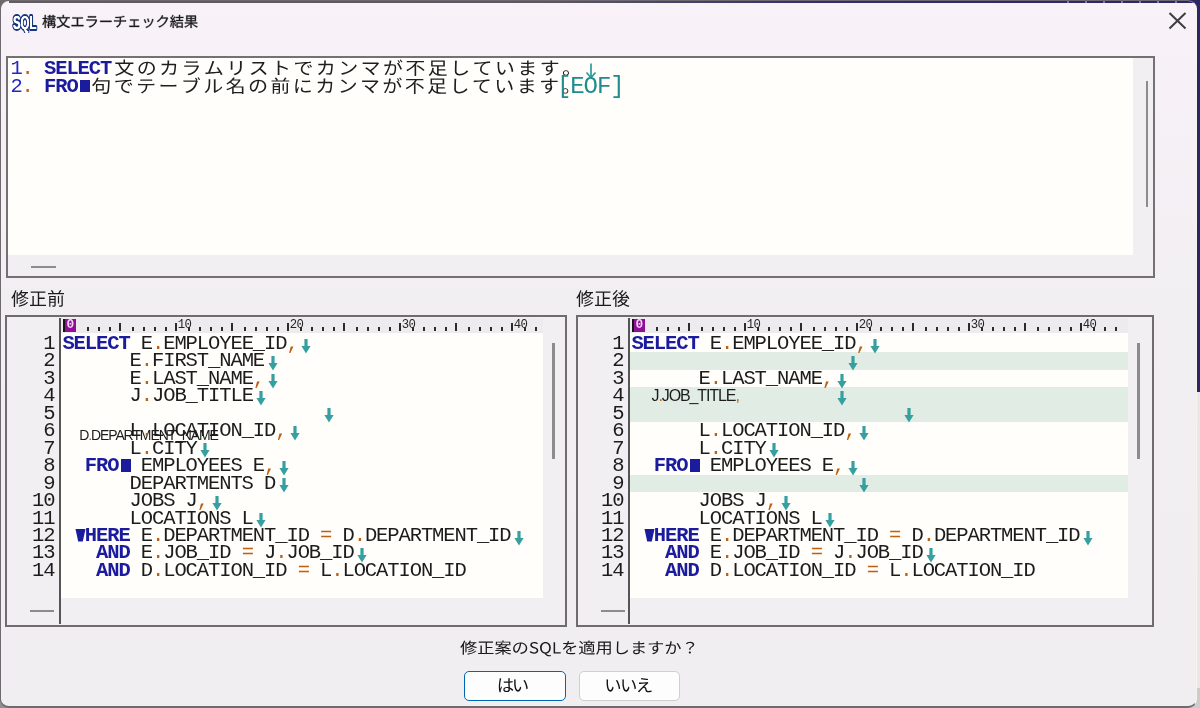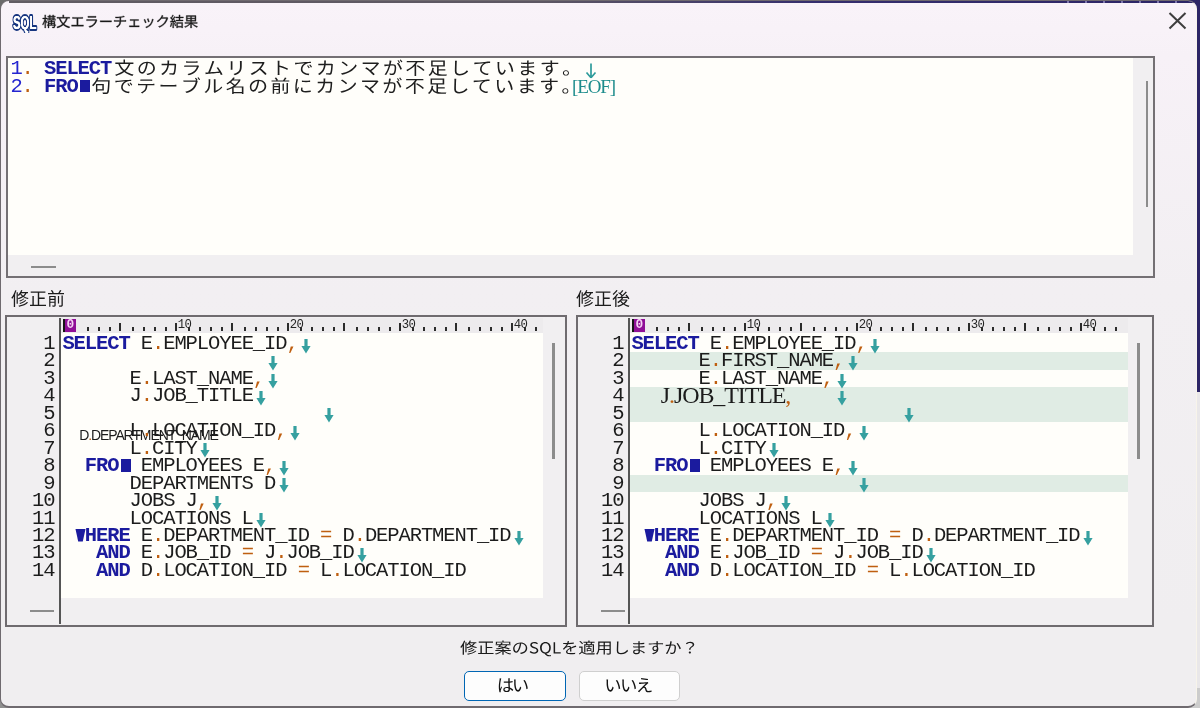--- a/index.html
+++ b/index.html
@@ -29,21 +29,21 @@
       <path d="M10.4 -14.9V-11.9H2.2V-10.6H5.2C6.3 -7.7 7.9 -5.3 10.0 -3.4C7.8 -1.8 5.2 -0.7 2.0 0.2C2.3 0.5 2.8 1.1 2.9 1.4C6.2 0.5 8.9 -0.7 11.1 -2.4C13.3 -0.6 16.1 0.7 19.4 1.4C19.7 1.0 20.1 0.4 20.5 0.1C17.2 -0.5 14.5 -1.8 12.3 -3.4C14.4 -5.3 16.0 -7.6 17.2 -10.6H20.3V-11.9H11.9V-14.9ZM11.2 -4.4C9.3 -6.1 7.8 -8.2 6.8 -10.6H15.5C14.4 -8.1 13.0 -6.0 11.2 -4.4Z M33.1 -11.4C32.9 -9.7 32.5 -8.1 32.0 -6.6C31.0 -3.6 29.9 -2.4 29.0 -2.4C28.1 -2.4 26.9 -3.4 26.9 -5.6C26.9 -8.0 29.3 -10.9 33.1 -11.4ZM34.8 -11.4C38.2 -11.1 40.1 -8.9 40.1 -6.3C40.1 -3.2 37.6 -1.5 35.0 -1.0C34.6 -0.9 34.0 -0.8 33.3 -0.8L34.3 0.5C39.0 0.0 41.8 -2.5 41.8 -6.2C41.8 -9.8 38.8 -12.7 34.1 -12.7C29.2 -12.7 25.4 -9.4 25.4 -5.5C25.4 -2.6 27.1 -0.8 28.9 -0.8C30.8 -0.8 32.4 -2.6 33.6 -6.3C34.1 -7.9 34.5 -9.7 34.8 -11.4Z M63.1 -10.3 62.0 -10.8C61.6 -10.7 61.2 -10.7 60.7 -10.7H55.9C56.0 -11.2 56.0 -11.9 56.0 -12.5C56.1 -12.9 56.1 -13.5 56.2 -13.9H54.3C54.4 -13.5 54.4 -12.9 54.4 -12.5C54.4 -11.8 54.4 -11.2 54.3 -10.7H50.8C50.1 -10.7 49.2 -10.7 48.5 -10.8V-9.3C49.2 -9.3 50.1 -9.3 50.8 -9.3H54.2C53.7 -5.7 52.2 -3.5 50.2 -1.9C49.6 -1.4 48.8 -0.9 48.2 -0.6L49.6 0.5C53.0 -1.6 55.1 -4.3 55.8 -9.3H61.4C61.4 -7.4 61.1 -3.1 60.4 -1.7C60.1 -1.3 59.8 -1.2 59.2 -1.2C58.4 -1.2 57.3 -1.2 56.2 -1.3L56.4 0.1C57.5 0.2 58.6 0.2 59.6 0.2C60.7 0.2 61.4 -0.1 61.8 -0.8C62.7 -2.5 62.9 -7.7 63.0 -9.4C63.0 -9.6 63.0 -10.0 63.1 -10.3Z M73.0 -13.2V-11.7C73.6 -11.8 74.2 -11.8 74.8 -11.8C75.9 -11.8 81.5 -11.8 82.7 -11.8C83.3 -11.8 84.0 -11.8 84.5 -11.7V-13.2C84.0 -13.1 83.3 -13.1 82.7 -13.1C81.5 -13.1 75.9 -13.1 74.8 -13.1C74.2 -13.1 73.5 -13.1 73.0 -13.2ZM86.0 -8.5 84.8 -9.2C84.6 -9.1 84.2 -9.0 83.7 -9.0C82.7 -9.0 74.2 -9.0 73.2 -9.0C72.6 -9.0 72.0 -9.1 71.2 -9.1V-7.6C71.9 -7.7 72.7 -7.7 73.2 -7.7C74.4 -7.7 82.8 -7.7 83.8 -7.7C83.4 -6.4 82.6 -4.9 81.4 -3.8C79.7 -2.2 77.2 -1.0 74.4 -0.5L75.6 0.7C78.2 0.1 80.7 -0.9 82.8 -3.0C84.3 -4.4 85.2 -6.3 85.7 -8.0C85.7 -8.1 85.9 -8.4 86.0 -8.5Z M94.1 -2.0C93.6 -1.9 92.9 -1.9 92.3 -1.9L92.6 -0.3C93.2 -0.4 93.7 -0.5 94.2 -0.5C96.9 -0.7 103.6 -1.4 106.7 -1.7C107.2 -0.9 107.5 -0.0 107.8 0.6L109.5 -0.1C108.6 -1.9 106.5 -5.5 105.0 -7.3L103.5 -6.7C104.3 -5.8 105.2 -4.4 106.0 -3.0C103.8 -2.8 99.9 -2.4 97.0 -2.2C98.0 -4.5 100.0 -9.9 100.6 -11.6C100.8 -12.3 101.0 -12.8 101.2 -13.2L99.2 -13.6C99.2 -13.1 99.1 -12.7 98.9 -11.9C98.3 -10.1 96.3 -4.5 95.1 -2.0Z M128.7 -13.4H126.8C126.9 -13.0 126.9 -12.5 126.9 -11.9C126.9 -11.3 126.9 -9.8 126.9 -9.1C126.9 -5.8 126.7 -4.3 125.3 -2.9C124.0 -1.6 122.3 -0.9 120.5 -0.5L121.8 0.7C123.3 0.3 125.3 -0.5 126.6 -1.9C128.0 -3.4 128.7 -4.8 128.7 -9.0C128.7 -9.7 128.7 -11.2 128.7 -11.9C128.7 -12.5 128.7 -13.0 128.7 -13.4ZM119.4 -13.3H117.6C117.7 -13.0 117.7 -12.3 117.7 -12.0C117.7 -11.5 117.7 -6.9 117.7 -6.1C117.7 -5.6 117.6 -5.0 117.6 -4.8H119.4C119.4 -5.1 119.4 -5.7 119.4 -6.1C119.4 -6.9 119.4 -11.5 119.4 -12.0C119.4 -12.5 119.4 -13.0 119.4 -13.3Z M151.6 -11.9 150.6 -12.5C150.3 -12.5 149.7 -12.4 149.1 -12.4C148.3 -12.4 142.2 -12.4 141.4 -12.4C140.8 -12.4 139.6 -12.5 139.3 -12.5V-10.9C139.6 -10.9 140.7 -11.0 141.4 -11.0C142.1 -11.0 148.4 -11.0 149.2 -11.0C148.7 -9.5 147.2 -7.4 145.8 -6.1C143.8 -4.0 140.8 -1.9 137.6 -0.8L138.9 0.4C141.8 -0.8 144.5 -2.7 146.7 -4.8C148.7 -3.2 150.8 -1.1 152.2 0.5L153.6 -0.6C152.3 -2.0 149.8 -4.3 147.7 -5.9C149.2 -7.5 150.4 -9.5 151.1 -11.1C151.2 -11.3 151.5 -11.7 151.6 -11.9Z M164.7 -1.6C164.7 -0.9 164.7 -0.0 164.6 0.5H166.5C166.5 -0.1 166.4 -1.0 166.4 -1.6L166.4 -7.4C168.6 -6.8 172.1 -5.6 174.3 -4.6L174.9 -6.1C172.8 -7.0 169.0 -8.3 166.4 -9.0V-11.9C166.4 -12.4 166.5 -13.2 166.5 -13.7H164.6C164.7 -13.2 164.7 -12.4 164.7 -11.9C164.7 -10.4 164.7 -2.6 164.7 -1.6Z M182.0 -11.7 182.2 -10.1C184.3 -10.5 189.4 -10.9 191.6 -11.2C189.7 -10.2 187.8 -7.9 187.8 -5.2C187.8 -1.2 192.0 0.5 195.7 0.7L196.3 -0.8C193.1 -0.9 189.4 -2.0 189.4 -5.5C189.4 -7.6 191.2 -10.3 194.0 -11.1C195.0 -11.4 196.8 -11.4 197.9 -11.4V-12.8C196.6 -12.7 194.7 -12.6 192.5 -12.5C188.8 -12.2 185.1 -11.9 183.8 -11.7C183.4 -11.7 182.7 -11.7 182.0 -11.7ZM195.0 -9.2 194.0 -8.8C194.6 -8.1 195.2 -7.2 195.7 -6.3L196.7 -6.7C196.3 -7.5 195.5 -8.6 195.0 -9.2ZM197.2 -9.9 196.2 -9.5C196.9 -8.8 197.4 -7.9 197.9 -7.1L199.0 -7.5C198.5 -8.3 197.7 -9.4 197.2 -9.9Z M219.9 -10.3 218.8 -10.8C218.4 -10.7 218.0 -10.7 217.5 -10.7H212.7C212.8 -11.2 212.8 -11.9 212.8 -12.5C212.9 -12.9 212.9 -13.5 213.0 -13.9H211.1C211.2 -13.5 211.2 -12.9 211.2 -12.5C211.2 -11.8 211.2 -11.2 211.1 -10.7H207.6C206.9 -10.7 206.0 -10.7 205.3 -10.8V-9.3C206.0 -9.3 206.9 -9.3 207.6 -9.3H211.0C210.5 -5.7 209.0 -3.5 207.0 -1.9C206.4 -1.4 205.6 -0.9 205.0 -0.6L206.4 0.5C209.8 -1.6 211.9 -4.3 212.6 -9.3H218.2C218.2 -7.4 217.9 -3.1 217.2 -1.7C216.9 -1.3 216.6 -1.2 216.0 -1.2C215.2 -1.2 214.1 -1.2 213.0 -1.3L213.2 0.1C214.3 0.2 215.4 0.2 216.4 0.2C217.5 0.2 218.2 -0.1 218.6 -0.8C219.5 -2.5 219.7 -7.7 219.8 -9.4C219.8 -9.6 219.8 -10.0 219.9 -10.3Z M229.7 -13.0 228.6 -11.9C230.1 -11.0 232.6 -9.1 233.6 -8.2L234.8 -9.3C233.7 -10.3 231.2 -12.2 229.7 -13.0ZM228.0 -1.1 229.1 0.3C232.4 -0.2 234.9 -1.3 236.9 -2.4C240.0 -4.1 242.3 -6.5 243.7 -8.7L242.7 -10.2C241.5 -8.0 239.1 -5.4 236.0 -3.7C234.1 -2.7 231.5 -1.6 228.0 -1.1Z M256.8 -2.8C258.0 -1.7 259.6 -0.1 260.4 0.8L261.8 -0.2C261.0 -1.1 259.6 -2.4 258.4 -3.5C261.7 -5.7 264.2 -8.6 265.7 -10.7C265.8 -10.8 266.0 -11.0 266.2 -11.2L264.9 -12.1C264.6 -12.0 264.2 -12.0 263.6 -12.0C261.6 -12.0 252.7 -12.0 251.7 -12.0C251.0 -12.0 250.2 -12.1 249.7 -12.1V-10.5C250.1 -10.6 250.9 -10.6 251.7 -10.6C252.9 -10.6 261.7 -10.6 263.5 -10.6C262.5 -9.1 260.2 -6.4 257.2 -4.5C255.9 -5.6 254.2 -6.7 253.5 -7.2L252.2 -6.3C253.2 -5.7 255.6 -3.9 256.8 -2.8Z M285.4 -11.7 283.9 -11.1C285.3 -9.7 286.9 -6.6 287.5 -4.8L289.0 -5.4C288.4 -7.1 286.6 -10.3 285.4 -11.7ZM285.6 -14.3 284.5 -13.9C285.1 -13.2 285.7 -12.1 286.1 -11.4L287.2 -11.9C286.8 -12.6 286.1 -13.7 285.6 -14.3ZM287.8 -15.0 286.7 -14.6C287.3 -13.9 288.0 -12.9 288.4 -12.2L289.5 -12.6C289.1 -13.2 288.3 -14.3 287.8 -15.0ZM271.3 -9.9 271.5 -8.3C272.0 -8.4 272.8 -8.5 273.3 -8.6L275.8 -8.8C275.1 -6.4 273.6 -2.4 271.6 0.0L273.2 0.6C275.3 -2.4 276.7 -6.4 277.4 -8.9C278.3 -9.0 279.1 -9.1 279.6 -9.1C280.8 -9.1 281.7 -8.8 281.7 -7.1C281.7 -5.2 281.4 -2.9 280.7 -1.7C280.3 -0.9 279.7 -0.8 279.0 -0.8C278.4 -0.8 277.4 -0.9 276.5 -1.2L276.8 0.3C277.4 0.4 278.4 0.6 279.2 0.6C280.4 0.6 281.4 0.3 282.1 -0.9C282.9 -2.4 283.2 -5.2 283.2 -7.3C283.2 -9.7 281.8 -10.3 280.0 -10.3C279.5 -10.3 278.7 -10.3 277.7 -10.2L278.3 -12.7C278.3 -13.1 278.4 -13.4 278.5 -13.8L276.6 -13.9C276.6 -12.7 276.4 -11.3 276.1 -10.1C274.9 -10.0 273.7 -9.9 273.1 -9.9C272.4 -9.9 271.9 -9.9 271.3 -9.9Z M303.6 -8.5C306.0 -7.1 309.0 -5.0 310.4 -3.6L311.6 -4.6C310.1 -6.0 307.1 -8.0 304.7 -9.3ZM293.8 -13.6V-12.3H302.7C300.7 -9.2 297.3 -6.3 293.3 -4.5C293.6 -4.2 294.1 -3.7 294.3 -3.3C297.1 -4.6 299.6 -6.5 301.6 -8.5V1.4H303.2V-10.3C303.7 -11.0 304.2 -11.6 304.6 -12.3H311.0V-13.6Z M319.7 -12.7H330.3V-9.2H319.7ZM319.3 -6.7C319.0 -4.1 318.1 -1.1 315.7 0.5C316.0 0.7 316.5 1.2 316.7 1.4C318.2 0.4 319.2 -1.0 319.8 -2.6C321.7 0.5 324.8 1.2 329.1 1.2H333.5C333.6 0.8 333.8 0.2 334.1 -0.1C333.2 -0.1 329.8 -0.1 329.2 -0.1C327.9 -0.1 326.7 -0.2 325.7 -0.4V-4.0H332.4V-5.2H325.7V-8.0H331.9V-14.0H318.2V-8.0H324.1V-0.8C322.5 -1.3 321.2 -2.4 320.4 -4.3C320.6 -5.0 320.8 -5.8 320.9 -6.5Z M344.0 -13.8 342.0 -13.8C342.1 -13.3 342.1 -12.7 342.1 -12.0C342.1 -10.2 341.9 -5.7 341.9 -3.0C341.9 -0.2 343.9 0.9 346.8 0.9C351.2 0.9 353.8 -1.3 355.2 -3.0L354.0 -4.2C352.6 -2.4 350.5 -0.5 346.9 -0.5C345.0 -0.5 343.6 -1.2 343.6 -3.2C343.6 -5.8 343.7 -10.0 343.8 -12.0C343.8 -12.6 343.9 -13.2 344.0 -13.8Z M361.3 -11.8 361.5 -10.2C363.6 -10.6 368.7 -11.1 370.9 -11.3C369.0 -10.3 367.1 -8.0 367.1 -5.3C367.1 -1.3 371.4 0.4 375.1 0.5L375.6 -0.9C372.4 -1.0 368.7 -2.1 368.7 -5.6C368.7 -7.7 370.5 -10.4 373.3 -11.2C374.3 -11.5 376.1 -11.5 377.2 -11.5V-12.9C375.9 -12.8 374.0 -12.8 371.8 -12.6C368.2 -12.3 364.4 -12.0 363.1 -11.9C362.7 -11.8 362.1 -11.8 361.3 -11.8Z M386.5 -12.4 384.5 -12.4C384.6 -12.0 384.7 -11.2 384.7 -10.8C384.7 -9.8 384.7 -7.6 384.9 -6.1C385.4 -1.5 387.2 0.2 389.1 0.2C390.5 0.2 391.7 -0.9 392.9 -3.9L391.6 -5.1C391.1 -3.4 390.2 -1.5 389.2 -1.5C387.7 -1.5 386.8 -3.5 386.4 -6.4C386.3 -7.9 386.3 -9.5 386.3 -10.6C386.3 -11.1 386.4 -11.9 386.5 -12.4ZM396.9 -11.9 395.3 -11.4C397.2 -9.3 398.4 -5.7 398.8 -2.5L400.4 -3.1C400.1 -6.1 398.7 -9.8 396.9 -11.9Z M414.4 -3.2 414.4 -2.0C414.4 -0.7 413.4 -0.4 412.3 -0.4C410.3 -0.4 409.5 -1.0 409.5 -1.9C409.5 -2.7 410.6 -3.3 412.5 -3.3C413.1 -3.3 413.8 -3.3 414.4 -3.2ZM408.1 -8.4 408.1 -7.1C409.6 -6.9 411.8 -6.8 413.1 -6.8H414.3L414.3 -4.4C413.8 -4.5 413.2 -4.5 412.7 -4.5C409.8 -4.5 408.0 -3.4 408.0 -1.8C408.0 -0.1 409.6 0.8 412.5 0.8C415.1 0.8 416.0 -0.4 416.0 -1.7L416.0 -2.8C418.0 -2.1 419.6 -1.0 420.8 -0.1L421.7 -1.3C420.6 -2.2 418.5 -3.5 415.9 -4.1L415.7 -6.8C417.6 -6.9 419.4 -7.0 421.3 -7.2L421.3 -8.6C419.5 -8.3 417.7 -8.2 415.7 -8.1V-8.3V-10.6C417.6 -10.7 419.5 -10.8 421.1 -11.0L421.1 -12.3C419.3 -12.0 417.5 -11.9 415.7 -11.8L415.7 -12.9C415.8 -13.4 415.8 -13.7 415.9 -14.1H414.2C414.2 -13.8 414.2 -13.3 414.2 -13.0V-11.7H413.3C412.0 -11.7 409.5 -11.9 408.2 -12.1L408.2 -10.8C409.5 -10.7 411.9 -10.5 413.3 -10.5H414.2V-8.3V-8.0H413.1C411.8 -8.0 409.5 -8.2 408.1 -8.4Z M438.2 -6.6C438.3 -4.9 437.6 -4.1 436.4 -4.1C435.3 -4.1 434.4 -4.7 434.4 -5.8C434.4 -7.0 435.3 -7.7 436.4 -7.7C437.2 -7.7 437.8 -7.4 438.2 -6.6ZM428.7 -11.6 428.8 -10.2C431.3 -10.4 434.7 -10.5 437.7 -10.5L437.7 -8.7C437.3 -8.8 436.9 -8.9 436.4 -8.9C434.5 -8.9 432.9 -7.6 432.9 -5.8C432.9 -3.9 434.5 -2.9 436.1 -2.9C436.8 -2.9 437.4 -3.0 437.9 -3.3C437.1 -1.7 435.2 -0.7 432.6 -0.2L433.9 1.0C438.6 -0.3 439.9 -2.9 439.9 -5.3C439.9 -6.2 439.7 -7.0 439.3 -7.6L439.2 -10.5H439.5C442.4 -10.5 444.2 -10.5 445.4 -10.4L445.4 -11.7C444.4 -11.7 442.0 -11.8 439.5 -11.8H439.2L439.2 -12.9C439.3 -13.1 439.3 -13.8 439.3 -14.0H437.5C437.5 -13.9 437.6 -13.4 437.6 -12.9L437.7 -11.7C434.7 -11.7 430.9 -11.6 428.7 -11.6Z M453.1 -4.3C451.4 -4.3 450.0 -3.1 450.0 -1.6C450.0 -0.1 451.4 1.1 453.1 1.1C454.8 1.1 456.1 -0.1 456.1 -1.6C456.1 -3.1 454.8 -4.3 453.1 -4.3ZM453.1 0.2C452.0 0.2 451.1 -0.6 451.1 -1.6C451.1 -2.6 452.0 -3.4 453.1 -3.4C454.2 -3.4 455.1 -2.6 455.1 -1.6C455.1 -0.6 454.2 0.2 453.1 0.2Z" fill="#1f1f1f"></path>
     </svg>
 <svg width="12" height="16" viewBox="0 0 12 16" style="position:absolute;left:584px;top:61.5px">
       <path d="M6 0.5 V14.5 M1.5 9.5 L6 14.8 M10.5 9.5 L6 14.8" stroke="#2e9b9b" stroke-width="1.7" fill="none"></path>
     </svg>
 <div style="position:absolute;left:9.4px;top:76.55px;height:17.45px;line-height:17.45px;font-family:'Liberation Mono',monospace;font-size:20.5px;letter-spacing:-1.1px;white-space:pre;color:#1f1f1f"><span style="color:#2525d0">2</span><span style="color:#bf5f10">.</span> <span style="color:#1b1b9e;font-weight:bold">FRO</span></div>
 <div style="position:absolute;left:79.39999999999999px;top:78.55px;width:9.9px;height:12.9px;background:#1b1b9e;"></div>
 <svg width="492.8" height="22.7" viewBox="0 -18.5 492.8 22.7" style="position:absolute;left:89.4px;top:72.8px">
       <path d="M5.8 -8.5V-0.8H7.2V-2.0H13.7V-8.5ZM7.2 -7.3H12.2V-3.3H7.2ZM7.0 -14.9C5.9 -11.9 4.1 -9.0 1.9 -7.3C2.3 -7.1 3.0 -6.6 3.2 -6.3C4.6 -7.6 5.8 -9.2 6.8 -11.0H18.0C17.7 -3.6 17.4 -0.8 16.6 -0.1C16.4 0.1 16.1 0.1 15.7 0.1C15.2 0.1 13.8 0.1 12.3 0.0C12.6 0.4 12.8 1.0 12.8 1.4C14.1 1.5 15.5 1.5 16.3 1.4C17.1 1.4 17.6 1.2 18.0 0.7C18.9 -0.2 19.2 -3.2 19.5 -11.6C19.5 -11.8 19.6 -12.3 19.6 -12.3H7.5C7.9 -13.0 8.2 -13.8 8.5 -14.5Z M25.2 -11.7 25.4 -10.1C27.5 -10.5 32.6 -10.9 34.8 -11.2C32.9 -10.2 31.0 -7.9 31.0 -5.2C31.0 -1.2 35.2 0.5 38.9 0.7L39.5 -0.8C36.3 -0.9 32.6 -2.0 32.6 -5.5C32.6 -7.6 34.4 -10.3 37.2 -11.1C38.2 -11.4 40.0 -11.4 41.1 -11.4V-12.8C39.8 -12.7 37.9 -12.6 35.7 -12.5C32.0 -12.2 28.3 -11.9 27.0 -11.7C26.6 -11.7 25.9 -11.7 25.2 -11.7ZM38.2 -9.2 37.2 -8.8C37.8 -8.1 38.4 -7.2 38.9 -6.3L39.9 -6.7C39.5 -7.5 38.7 -8.6 38.2 -9.2ZM40.4 -9.9 39.4 -9.5C40.1 -8.8 40.6 -7.9 41.1 -7.1L42.2 -7.5C41.7 -8.3 40.9 -9.4 40.4 -9.9Z M50.3 -13.1V-11.6C50.8 -11.7 51.5 -11.7 52.1 -11.7C53.3 -11.7 59.1 -11.7 60.2 -11.7C60.8 -11.7 61.5 -11.7 62.1 -11.6V-13.1C61.5 -13.0 60.8 -13.0 60.2 -13.0C59.1 -13.0 53.3 -13.0 52.1 -13.0C51.5 -13.0 50.9 -13.1 50.3 -13.1ZM47.9 -8.7V-7.2C48.5 -7.2 49.0 -7.2 49.6 -7.2H55.6C55.6 -5.6 55.4 -4.1 54.5 -2.8C53.7 -1.7 52.3 -0.7 50.7 -0.1L52.2 0.9C53.9 0.1 55.4 -1.2 56.1 -2.4C56.9 -3.7 57.2 -5.3 57.3 -7.2H62.7C63.2 -7.2 63.9 -7.2 64.3 -7.2V-8.7C63.8 -8.6 63.2 -8.6 62.7 -8.6C61.7 -8.6 50.8 -8.6 49.6 -8.6C49.0 -8.6 48.5 -8.6 47.9 -8.7Z M70.4 -7.7V-5.9C71.1 -6.0 72.1 -6.0 73.2 -6.0C74.7 -6.0 82.7 -6.0 84.2 -6.0C85.1 -6.0 85.9 -6.0 86.3 -5.9V-7.7C85.9 -7.6 85.2 -7.6 84.2 -7.6C82.7 -7.6 74.7 -7.6 73.2 -7.6C72.1 -7.6 71.0 -7.6 70.4 -7.7Z M108.5 -15.2 107.4 -14.8C107.9 -14.2 108.6 -13.1 109.0 -12.4L110.1 -12.8C109.7 -13.5 109.0 -14.6 108.5 -15.2ZM107.7 -11.5 106.7 -12.1 107.5 -12.4C107.1 -13.1 106.4 -14.1 105.9 -14.7L104.8 -14.3C105.3 -13.7 105.9 -12.9 106.3 -12.2C106.0 -12.1 105.7 -12.1 105.4 -12.1C104.5 -12.1 96.5 -12.1 95.4 -12.1C94.7 -12.1 93.9 -12.2 93.4 -12.3V-10.7C93.9 -10.7 94.6 -10.7 95.4 -10.7C96.5 -10.7 104.5 -10.7 105.6 -10.7C105.3 -9.0 104.4 -6.6 103.0 -5.0C101.3 -3.1 99.1 -1.6 95.2 -0.7L96.6 0.6C100.2 -0.4 102.6 -2.0 104.4 -4.1C106.0 -5.9 107.0 -8.8 107.4 -10.6C107.5 -11.0 107.6 -11.3 107.7 -11.5Z M123.7 -0.4 124.7 0.4C124.9 0.3 125.1 0.2 125.4 0.0C127.7 -1.0 130.5 -2.8 132.2 -4.9L131.3 -6.1C129.8 -4.1 127.3 -2.5 125.5 -1.8C125.5 -2.3 125.5 -10.9 125.5 -12.0C125.5 -12.6 125.5 -13.1 125.5 -13.3H123.7C123.7 -13.1 123.8 -12.6 123.8 -12.0C123.8 -10.9 123.8 -2.2 123.8 -1.4C123.8 -1.0 123.8 -0.7 123.7 -0.4ZM114.5 -0.5 116.0 0.4C117.7 -0.8 119.0 -2.5 119.6 -4.4C120.1 -6.2 120.2 -10.0 120.2 -12.0C120.2 -12.5 120.3 -13.0 120.3 -13.2H118.5C118.5 -12.9 118.6 -12.5 118.6 -11.9C118.6 -10.0 118.6 -6.4 118.0 -4.8C117.4 -3.1 116.2 -1.5 114.5 -0.5Z M143.1 -14.9C141.9 -13.0 139.6 -10.7 136.4 -9.1C136.7 -8.9 137.2 -8.4 137.4 -8.1C138.4 -8.6 139.2 -9.2 140.0 -9.7C141.4 -8.9 142.8 -7.7 143.7 -6.8C141.5 -5.2 138.8 -4.1 136.3 -3.4C136.6 -3.1 136.9 -2.6 137.1 -2.2C138.8 -2.7 140.5 -3.4 142.1 -4.2V1.4H143.6V0.7H151.8V1.5H153.4V-6.1H145.1C147.5 -7.9 149.4 -10.1 150.6 -12.7L149.6 -13.2L149.3 -13.1H143.7C144.1 -13.6 144.5 -14.1 144.8 -14.7ZM151.8 -0.5H143.6V-4.9H151.8ZM142.6 -11.9H148.6C147.7 -10.4 146.4 -9.0 144.9 -7.7C144.0 -8.6 142.5 -9.8 141.1 -10.6C141.7 -11.0 142.1 -11.5 142.6 -11.9Z M167.5 -11.4C167.3 -9.7 166.9 -8.1 166.4 -6.6C165.4 -3.6 164.3 -2.4 163.4 -2.4C162.5 -2.4 161.3 -3.4 161.3 -5.6C161.3 -8.0 163.7 -10.9 167.5 -11.4ZM169.2 -11.4C172.6 -11.1 174.5 -8.9 174.5 -6.3C174.5 -3.2 172.0 -1.5 169.4 -1.0C169.0 -0.9 168.4 -0.8 167.7 -0.8L168.7 0.5C173.4 0.0 176.2 -2.5 176.2 -6.2C176.2 -9.8 173.2 -12.7 168.5 -12.7C163.6 -12.7 159.8 -9.4 159.8 -5.5C159.8 -2.6 161.5 -0.8 163.3 -0.8C165.2 -0.8 166.8 -2.6 168.0 -6.3C168.5 -7.9 168.9 -9.7 169.2 -11.4Z M192.5 -9.1V-1.8H193.9V-9.1ZM196.5 -9.6V-0.2C196.5 0.0 196.4 0.1 196.1 0.1C195.8 0.1 194.7 0.1 193.5 0.1C193.7 0.4 193.9 1.0 194.0 1.3C195.6 1.4 196.6 1.3 197.2 1.1C197.8 0.9 198.0 0.5 198.0 -0.2V-9.6ZM194.9 -15.0C194.4 -14.1 193.7 -12.9 193.0 -12.1H187.0L188.0 -12.4C187.6 -13.1 186.7 -14.2 186.0 -14.9L184.6 -14.5C185.3 -13.7 186.0 -12.8 186.4 -12.1H181.5V-10.9H199.3V-12.1H194.7C195.3 -12.8 195.9 -13.7 196.5 -14.5ZM188.6 -5.3V-3.5H184.1V-5.3ZM188.6 -6.4H184.1V-8.1H188.6ZM182.7 -9.3V1.3H184.1V-2.5H188.6V-0.1C188.6 0.1 188.5 0.2 188.2 0.2C188.0 0.2 187.0 0.2 186.0 0.2C186.2 0.5 186.4 1.0 186.5 1.3C187.9 1.3 188.8 1.3 189.3 1.1C189.9 0.9 190.0 0.6 190.0 -0.1V-9.3Z M211.9 -12.0V-10.5C214.1 -10.3 218.0 -10.3 220.1 -10.5V-12.0C218.1 -11.7 214.1 -11.6 211.9 -12.0ZM212.7 -4.7 211.3 -4.9C211.0 -4.0 210.9 -3.4 210.9 -2.8C210.9 -1.1 212.4 -0.1 215.8 -0.1C217.8 -0.1 219.5 -0.3 220.8 -0.5L220.7 -2.0C219.1 -1.7 217.6 -1.5 215.8 -1.5C213.1 -1.5 212.4 -2.3 212.4 -3.1C212.4 -3.6 212.5 -4.1 212.7 -4.7ZM208.1 -13.3 206.3 -13.5C206.3 -13.1 206.3 -12.6 206.2 -12.2C205.9 -10.7 205.3 -7.7 205.3 -5.1C205.3 -2.7 205.6 -0.7 206.0 0.6L207.5 0.5C207.4 0.3 207.4 0.1 207.4 -0.1C207.4 -0.3 207.4 -0.7 207.5 -0.9C207.7 -1.8 208.4 -3.6 208.9 -4.9L208.1 -5.5C207.7 -4.7 207.3 -3.7 206.9 -2.9C206.8 -3.7 206.7 -4.5 206.7 -5.4C206.7 -7.3 207.4 -10.5 207.7 -12.1C207.8 -12.5 208.0 -13.0 208.1 -13.3Z M242.3 -10.3 241.2 -10.8C240.8 -10.7 240.4 -10.7 239.9 -10.7H235.1C235.2 -11.2 235.2 -11.9 235.2 -12.5C235.3 -12.9 235.3 -13.5 235.4 -13.9H233.5C233.6 -13.5 233.6 -12.9 233.6 -12.5C233.6 -11.8 233.6 -11.2 233.5 -10.7H230.0C229.3 -10.7 228.4 -10.7 227.7 -10.8V-9.3C228.4 -9.3 229.3 -9.3 230.0 -9.3H233.4C232.9 -5.7 231.4 -3.5 229.4 -1.9C228.8 -1.4 228.0 -0.9 227.4 -0.6L228.8 0.5C232.2 -1.6 234.3 -4.3 235.0 -9.3H240.6C240.6 -7.4 240.3 -3.1 239.6 -1.7C239.3 -1.3 239.0 -1.2 238.4 -1.2C237.6 -1.2 236.5 -1.2 235.4 -1.3L235.6 0.1C236.7 0.2 237.8 0.2 238.8 0.2C239.9 0.2 240.6 -0.1 241.0 -0.8C241.9 -2.5 242.1 -7.7 242.2 -9.4C242.2 -9.6 242.2 -10.0 242.3 -10.3Z M252.1 -13.0 251.0 -11.9C252.5 -11.0 255.0 -9.1 256.0 -8.2L257.2 -9.3C256.1 -10.3 253.6 -12.2 252.1 -13.0ZM250.4 -1.1 251.5 0.3C254.8 -0.2 257.3 -1.3 259.3 -2.4C262.4 -4.1 264.7 -6.5 266.1 -8.7L265.1 -10.2C263.9 -8.0 261.5 -5.4 258.4 -3.7C256.5 -2.7 253.9 -1.6 250.4 -1.1Z M279.2 -2.8C280.4 -1.7 282.0 -0.1 282.8 0.8L284.2 -0.2C283.4 -1.1 282.0 -2.4 280.8 -3.5C284.1 -5.7 286.6 -8.6 288.1 -10.7C288.2 -10.8 288.4 -11.0 288.6 -11.2L287.3 -12.1C287.0 -12.0 286.6 -12.0 286.0 -12.0C284.0 -12.0 275.1 -12.0 274.1 -12.0C273.4 -12.0 272.6 -12.1 272.1 -12.1V-10.5C272.5 -10.6 273.3 -10.6 274.1 -10.6C275.3 -10.6 284.1 -10.6 285.9 -10.6C284.9 -9.1 282.6 -6.4 279.6 -4.5C278.3 -5.6 276.6 -6.7 275.9 -7.2L274.6 -6.3C275.6 -5.7 278.0 -3.9 279.2 -2.8Z M307.8 -11.7 306.3 -11.1C307.7 -9.7 309.3 -6.6 309.9 -4.8L311.4 -5.4C310.8 -7.1 309.0 -10.3 307.8 -11.7ZM308.0 -14.3 306.9 -13.9C307.5 -13.2 308.1 -12.1 308.5 -11.4L309.6 -11.9C309.2 -12.6 308.5 -13.7 308.0 -14.3ZM310.2 -15.0 309.1 -14.6C309.7 -13.9 310.4 -12.9 310.8 -12.2L311.9 -12.6C311.5 -13.2 310.7 -14.3 310.2 -15.0ZM293.7 -9.9 293.9 -8.3C294.4 -8.4 295.2 -8.5 295.7 -8.6L298.2 -8.8C297.5 -6.4 296.0 -2.4 294.0 0.0L295.6 0.6C297.7 -2.4 299.1 -6.4 299.8 -8.9C300.7 -9.0 301.5 -9.1 302.0 -9.1C303.2 -9.1 304.1 -8.8 304.1 -7.1C304.1 -5.2 303.8 -2.9 303.1 -1.7C302.7 -0.9 302.1 -0.8 301.4 -0.8C300.8 -0.8 299.8 -0.9 298.9 -1.2L299.2 0.3C299.8 0.4 300.8 0.6 301.6 0.6C302.8 0.6 303.8 0.3 304.5 -0.9C305.3 -2.4 305.6 -5.2 305.6 -7.3C305.6 -9.7 304.2 -10.3 302.4 -10.3C301.9 -10.3 301.1 -10.3 300.1 -10.2L300.7 -12.7C300.7 -13.1 300.8 -13.4 300.9 -13.8L299.0 -13.9C299.0 -12.7 298.8 -11.3 298.5 -10.1C297.3 -10.0 296.1 -9.9 295.5 -9.9C294.8 -9.9 294.3 -9.9 293.7 -9.9Z M326.0 -8.5C328.4 -7.1 331.4 -5.0 332.8 -3.6L334.0 -4.6C332.5 -6.0 329.5 -8.0 327.1 -9.3ZM316.2 -13.6V-12.3H325.1C323.1 -9.2 319.7 -6.3 315.7 -4.5C316.0 -4.2 316.5 -3.7 316.7 -3.3C319.5 -4.6 322.0 -6.5 324.0 -8.5V1.4H325.6V-10.3C326.1 -11.0 326.6 -11.6 327.0 -12.3H333.4V-13.6Z M342.1 -12.7H352.7V-9.2H342.1ZM341.7 -6.7C341.4 -4.1 340.5 -1.1 338.1 0.5C338.4 0.7 338.9 1.2 339.1 1.4C340.6 0.4 341.6 -1.0 342.2 -2.6C344.1 0.5 347.2 1.2 351.5 1.2H355.9C356.0 0.8 356.2 0.2 356.5 -0.1C355.6 -0.1 352.2 -0.1 351.6 -0.1C350.3 -0.1 349.1 -0.2 348.1 -0.4V-4.0H354.8V-5.2H348.1V-8.0H354.3V-14.0H340.6V-8.0H346.5V-0.8C344.9 -1.3 343.6 -2.4 342.8 -4.3C343.0 -5.0 343.2 -5.8 343.3 -6.5Z M366.4 -13.8 364.4 -13.8C364.5 -13.3 364.5 -12.7 364.5 -12.0C364.5 -10.2 364.3 -5.7 364.3 -3.0C364.3 -0.2 366.3 0.9 369.2 0.9C373.6 0.9 376.2 -1.3 377.6 -3.0L376.4 -4.2C375.0 -2.4 372.9 -0.5 369.3 -0.5C367.4 -0.5 366.0 -1.2 366.0 -3.2C366.0 -5.8 366.1 -10.0 366.2 -12.0C366.2 -12.6 366.3 -13.2 366.4 -13.8Z M383.7 -11.8 383.9 -10.2C386.0 -10.6 391.1 -11.1 393.3 -11.3C391.4 -10.3 389.5 -8.0 389.5 -5.3C389.5 -1.3 393.8 0.4 397.5 0.5L398.0 -0.9C394.8 -1.0 391.1 -2.1 391.1 -5.6C391.1 -7.7 392.9 -10.4 395.7 -11.2C396.7 -11.5 398.5 -11.5 399.6 -11.5V-12.9C398.3 -12.8 396.4 -12.8 394.2 -12.6C390.6 -12.3 386.8 -12.0 385.5 -11.9C385.1 -11.8 384.5 -11.8 383.7 -11.8Z M408.9 -12.4 406.9 -12.4C407.0 -12.0 407.1 -11.2 407.1 -10.8C407.1 -9.8 407.1 -7.6 407.3 -6.1C407.8 -1.5 409.6 0.2 411.5 0.2C412.9 0.2 414.1 -0.9 415.3 -3.9L414.0 -5.1C413.5 -3.4 412.6 -1.5 411.6 -1.5C410.1 -1.5 409.2 -3.5 408.8 -6.4C408.7 -7.9 408.7 -9.5 408.7 -10.6C408.7 -11.1 408.8 -11.9 408.9 -12.4ZM419.3 -11.9 417.7 -11.4C419.6 -9.3 420.8 -5.7 421.2 -2.5L422.8 -3.1C422.5 -6.1 421.1 -9.8 419.3 -11.9Z M436.8 -3.2 436.8 -2.0C436.8 -0.7 435.8 -0.4 434.7 -0.4C432.7 -0.4 431.9 -1.0 431.9 -1.9C431.9 -2.7 433.0 -3.3 434.9 -3.3C435.5 -3.3 436.2 -3.3 436.8 -3.2ZM430.5 -8.4 430.5 -7.1C432.0 -6.9 434.2 -6.8 435.5 -6.8H436.7L436.7 -4.4C436.2 -4.5 435.6 -4.5 435.1 -4.5C432.2 -4.5 430.4 -3.4 430.4 -1.8C430.4 -0.1 432.0 0.8 434.9 0.8C437.5 0.8 438.4 -0.4 438.4 -1.7L438.4 -2.8C440.4 -2.1 442.0 -1.0 443.2 -0.1L444.1 -1.3C443.0 -2.2 440.9 -3.5 438.3 -4.1L438.1 -6.8C440.0 -6.9 441.8 -7.0 443.7 -7.2L443.7 -8.6C441.9 -8.3 440.1 -8.2 438.1 -8.1V-8.3V-10.6C440.0 -10.7 441.9 -10.8 443.5 -11.0L443.5 -12.3C441.7 -12.0 439.9 -11.9 438.1 -11.8L438.1 -12.9C438.2 -13.4 438.2 -13.7 438.3 -14.1H436.6C436.6 -13.8 436.6 -13.3 436.6 -13.0V-11.7H435.7C434.4 -11.7 431.9 -11.9 430.6 -12.1L430.6 -10.8C431.9 -10.7 434.3 -10.5 435.7 -10.5H436.6V-8.3V-8.0H435.5C434.2 -8.0 431.9 -8.2 430.5 -8.4Z M460.6 -6.6C460.7 -4.9 460.0 -4.1 458.8 -4.1C457.7 -4.1 456.8 -4.7 456.8 -5.8C456.8 -7.0 457.7 -7.7 458.8 -7.7C459.6 -7.7 460.2 -7.4 460.6 -6.6ZM451.1 -11.6 451.2 -10.2C453.7 -10.4 457.1 -10.5 460.1 -10.5L460.1 -8.7C459.7 -8.8 459.3 -8.9 458.8 -8.9C456.9 -8.9 455.3 -7.6 455.3 -5.8C455.3 -3.9 456.9 -2.9 458.5 -2.9C459.2 -2.9 459.8 -3.0 460.3 -3.3C459.5 -1.7 457.6 -0.7 455.0 -0.2L456.3 1.0C461.0 -0.3 462.3 -2.9 462.3 -5.3C462.3 -6.2 462.1 -7.0 461.7 -7.6L461.6 -10.5H461.9C464.8 -10.5 466.6 -10.5 467.8 -10.4L467.8 -11.7C466.8 -11.7 464.4 -11.8 461.9 -11.8H461.6L461.6 -12.9C461.7 -13.1 461.7 -13.8 461.7 -14.0H459.9C459.9 -13.9 460.0 -13.4 460.0 -12.9L460.1 -11.7C457.1 -11.7 453.3 -11.6 451.1 -11.6Z M475.5 -4.3C473.8 -4.3 472.4 -3.1 472.4 -1.6C472.4 -0.1 473.8 1.1 475.5 1.1C477.2 1.1 478.5 -0.1 478.5 -1.6C478.5 -3.1 477.2 -4.3 475.5 -4.3ZM475.5 0.2C474.4 0.2 473.5 -0.6 473.5 -1.6C473.5 -2.6 474.4 -3.4 475.5 -3.4C476.6 -3.4 477.5 -2.6 477.5 -1.6C477.5 -0.6 476.6 0.2 475.5 0.2Z" fill="#1f1f1f"></path>
     </svg>
-<div style="position:absolute;left:571px;top:76.55px;height:17.45px;line-height:17.45px;font-family:Liberation Serif, serif;font-size:19px;letter-spacing:-1.1px;white-space:pre;color:#1d8c8c">[EOF]</div>
+<div style="position:absolute;left:556px;top:76.55px;height:17.45px;line-height:17.45px;font-family:Liberation Mono, monospace;font-size:24px;letter-spacing:-1.1px;white-space:pre;color:#1d8c8c">[EOF]</div>
 <div style="position:absolute;left:1144.8px;top:80px;width:2.6px;height:126px;background:#8c8c8c;"></div>
 <div style="position:absolute;left:30px;top:264.5px;width:25px;height:2.6px;background:#8c8c8c;"></div>
 <svg width="54.0" height="20.0" viewBox="0 -16.4 54.0 20.0" style="position:absolute;left:9.5px;top:287.6px">
       <path d="M12.5 -7.0C11.6 -6.1 9.8 -5.2 8.2 -4.7C8.4 -4.5 8.8 -4.2 8.9 -3.9C10.6 -4.5 12.5 -5.4 13.5 -6.6ZM14.2 -5.3C13.0 -4.0 10.7 -2.9 8.4 -2.4C8.7 -2.2 8.9 -1.8 9.1 -1.5C11.5 -2.2 13.9 -3.3 15.2 -4.8ZM15.9 -3.3C14.3 -1.4 11.0 -0.3 7.4 0.3C7.7 0.6 8.0 1.1 8.1 1.4C11.9 0.7 15.3 -0.6 17.1 -2.8ZM9.9 -12.2H14.2C13.6 -11.2 12.9 -10.4 12.1 -9.7C11.1 -10.5 10.4 -11.3 9.9 -12.1ZM5.6 -13.1V-1.6H6.8V-10.1C7.1 -10.0 7.5 -9.6 7.7 -9.4C8.3 -9.9 8.8 -10.5 9.2 -11.2C9.7 -10.4 10.4 -9.7 11.2 -9.1C9.9 -8.2 8.5 -7.7 6.8 -7.2C7.1 -7.0 7.5 -6.4 7.6 -6.2C9.3 -6.7 10.9 -7.4 12.2 -8.3C13.4 -7.4 15.0 -6.8 16.8 -6.3C17.0 -6.7 17.3 -7.2 17.6 -7.4C15.8 -7.8 14.4 -8.3 13.1 -9.0C14.1 -9.9 15.0 -10.9 15.6 -12.2H17.0V-13.3H10.6C10.9 -13.9 11.2 -14.4 11.4 -15.0L10.2 -15.3C9.4 -13.4 8.2 -11.6 6.8 -10.3V-13.1ZM4.2 -15.2C3.4 -12.4 2.0 -9.6 0.4 -7.8C0.6 -7.4 1.0 -6.7 1.1 -6.4C1.7 -7.1 2.3 -7.9 2.8 -8.8V1.5H4.1V-11.2C4.6 -12.4 5.1 -13.6 5.5 -14.8Z M21.4 -9.3V-0.7H19.0V0.6H35.0V-0.7H28.2V-6.4H33.7V-7.8H28.2V-12.6H34.4V-14.0H19.7V-12.6H26.8V-0.7H22.8V-9.3Z M46.9 -9.4V-1.9H48.1V-9.4ZM50.5 -9.9V-0.3C50.5 0.0 50.4 0.1 50.1 0.1C49.8 0.1 48.8 0.1 47.7 0.1C47.9 0.4 48.2 1.0 48.2 1.4C49.6 1.4 50.5 1.4 51.0 1.1C51.6 0.9 51.8 0.5 51.8 -0.2V-9.9ZM49.0 -15.4C48.6 -14.5 47.9 -13.3 47.3 -12.4H42.0L42.8 -12.7C42.5 -13.5 41.7 -14.5 41.0 -15.3L39.8 -14.9C40.4 -14.1 41.1 -13.1 41.4 -12.4H37.0V-11.2H53.0V-12.4H48.8C49.3 -13.2 49.9 -14.1 50.4 -14.9ZM43.4 -5.5V-3.6H39.4V-5.5ZM43.4 -6.6H39.4V-8.4H43.4ZM38.2 -9.5V1.4H39.4V-2.6H43.4V-0.1C43.4 0.1 43.3 0.2 43.1 0.2C42.8 0.2 42.0 0.2 41.1 0.2C41.3 0.5 41.5 1.0 41.6 1.4C42.8 1.4 43.6 1.4 44.0 1.1C44.5 0.9 44.7 0.6 44.7 -0.1V-9.5Z" fill="#1c1c1c"></path>
     </svg>
 <svg width="54.0" height="20.0" viewBox="0 -16.4 54.0 20.0" style="position:absolute;left:575.0px;top:287.6px">
       <path d="M12.5 -7.0C11.6 -6.1 9.8 -5.2 8.2 -4.7C8.4 -4.5 8.8 -4.2 8.9 -3.9C10.6 -4.5 12.5 -5.4 13.5 -6.6ZM14.2 -5.3C13.0 -4.0 10.7 -2.9 8.4 -2.4C8.7 -2.2 8.9 -1.8 9.1 -1.5C11.5 -2.2 13.9 -3.3 15.2 -4.8ZM15.9 -3.3C14.3 -1.4 11.0 -0.3 7.4 0.3C7.7 0.6 8.0 1.1 8.1 1.4C11.9 0.7 15.3 -0.6 17.1 -2.8ZM9.9 -12.2H14.2C13.6 -11.2 12.9 -10.4 12.1 -9.7C11.1 -10.5 10.4 -11.3 9.9 -12.1ZM5.6 -13.1V-1.6H6.8V-10.1C7.1 -10.0 7.5 -9.6 7.7 -9.4C8.3 -9.9 8.8 -10.5 9.2 -11.2C9.7 -10.4 10.4 -9.7 11.2 -9.1C9.9 -8.2 8.5 -7.7 6.8 -7.2C7.1 -7.0 7.5 -6.4 7.6 -6.2C9.3 -6.7 10.9 -7.4 12.2 -8.3C13.4 -7.4 15.0 -6.8 16.8 -6.3C17.0 -6.7 17.3 -7.2 17.6 -7.4C15.8 -7.8 14.4 -8.3 13.1 -9.0C14.1 -9.9 15.0 -10.9 15.6 -12.2H17.0V-13.3H10.6C10.9 -13.9 11.2 -14.4 11.4 -15.0L10.2 -15.3C9.4 -13.4 8.2 -11.6 6.8 -10.3V-13.1ZM4.2 -15.2C3.4 -12.4 2.0 -9.6 0.4 -7.8C0.6 -7.4 1.0 -6.7 1.1 -6.4C1.7 -7.1 2.3 -7.9 2.8 -8.8V1.5H4.1V-11.2C4.6 -12.4 5.1 -13.6 5.5 -14.8Z M21.4 -9.3V-0.7H19.0V0.6H35.0V-0.7H28.2V-6.4H33.7V-7.8H28.2V-12.6H34.4V-14.0H19.7V-12.6H26.8V-0.7H22.8V-9.3Z M40.4 -15.3C39.6 -14.0 38.1 -12.4 36.7 -11.5C36.9 -11.2 37.2 -10.7 37.4 -10.5C38.9 -11.6 40.6 -13.3 41.6 -14.8ZM41.5 -8.4 41.6 -7.1 45.7 -7.3C44.6 -5.6 43.0 -4.2 41.3 -3.3C41.6 -3.0 42.0 -2.5 42.2 -2.2C42.9 -2.7 43.6 -3.2 44.3 -3.9C44.9 -3.0 45.6 -2.3 46.4 -1.6C44.8 -0.7 43.0 -0.0 41.2 0.3C41.5 0.6 41.8 1.2 41.9 1.5C43.8 1.0 45.8 0.3 47.5 -0.8C48.9 0.3 50.7 1.0 52.6 1.5C52.8 1.1 53.2 0.6 53.5 0.3C51.6 -0.1 50.0 -0.7 48.5 -1.5C49.8 -2.6 50.9 -3.9 51.6 -5.5L50.7 -5.9L50.5 -5.8H46.2C46.6 -6.3 46.9 -6.8 47.2 -7.3L51.5 -7.5C51.9 -7.0 52.1 -6.5 52.3 -6.1L53.4 -6.8C52.9 -7.9 51.6 -9.6 50.5 -10.8L49.4 -10.2C49.9 -9.7 50.3 -9.1 50.7 -8.6L45.9 -8.5C47.6 -9.9 49.4 -11.7 50.9 -13.2L49.7 -13.9C48.8 -12.8 47.6 -11.6 46.4 -10.4C46.0 -10.8 45.4 -11.3 44.8 -11.8C45.7 -12.6 46.6 -13.7 47.4 -14.7L46.2 -15.3C45.6 -14.5 44.8 -13.3 43.9 -12.5L42.9 -13.2L42.1 -12.3C43.3 -11.5 44.6 -10.4 45.5 -9.5C45.1 -9.1 44.6 -8.8 44.3 -8.4ZM45.2 -4.7 45.2 -4.8H49.8C49.2 -3.8 48.4 -3.0 47.4 -2.3C46.5 -3.0 45.7 -3.8 45.2 -4.7ZM40.9 -11.6C39.8 -9.6 38.1 -7.8 36.5 -6.5C36.7 -6.2 37.1 -5.6 37.2 -5.3C37.9 -5.8 38.6 -6.5 39.2 -7.2V1.5H40.5V-8.8C41.1 -9.5 41.6 -10.3 42.1 -11.1Z" fill="#1c1c1c"></path>
     </svg>
 <div style="position:absolute;left:4px;top:314px;width:562px;height:312px;box-sizing:border-box;border:2px solid #6f6b6f;background:#f1eff1;"></div>
 <div style="position:absolute;left:59.5px;top:316.5px;width:482.5px;height:15.6px;background:#edebed;"></div>
@@ -95,20 +95,21 @@
 <div style="position:absolute;left:510.2px;top:321.8px;width:1.6px;height:8.6px;background:#2b2b2b;"></div>
 <div style="position:absolute;left:512.7px;top:318.4px;font-family:'Liberation Mono',monospace;font-size:12.3px;line-height:12.4px;letter-spacing:-0.6px;color:#262626">40</div>
 <div style="position:absolute;left:522.6px;top:326.4px;width:2px;height:4.1px;background:#2b2b2b;"></div>
 <div style="position:absolute;left:533.8px;top:326.4px;width:2px;height:4.1px;background:#2b2b2b;"></div>
 <div style="position:absolute;left:6px;top:334.0px;width:47.5px;height:17.45px;line-height:17.45px;font-family:'Liberation Mono',monospace;font-size:20.5px;letter-spacing:-1.1px;text-align:right;color:#1c1c1c">1</div>
 <div style="position:absolute;left:61.4px;top:334.0px;height:17.45px;line-height:17.45px;font-family:'Liberation Mono',monospace;font-size:20.5px;letter-spacing:-1.1px;white-space:pre;color:#1c1c1c"><span class="k">SELECT</span> E<span class="p">.</span>EMPLOYEE_ID<span class="p">,</span></div>
 <svg width="10" height="15" viewBox="0 0 10 15" style="position:absolute;left:300.2px;top:337.6px">
       <path d="M3.4 0 H6.6 V7 H9.6 L5 14.5 L0.4 7 H3.4 Z" fill="#36a0a0"></path>
     </svg>
 <div style="position:absolute;left:6px;top:351.4px;width:47.5px;height:17.45px;line-height:17.45px;font-family:'Liberation Mono',monospace;font-size:20.5px;letter-spacing:-1.1px;text-align:right;color:#1c1c1c">2</div>
+<div style="position:absolute;left:61.4px;top:351.4px;height:17.45px;line-height:17.45px;font-family:'Liberation Mono',monospace;font-size:20.5px;letter-spacing:-1.1px;white-space:pre;color:#1c1c1c">      E<span class="p">.</span>FIRST_NAME</div>
 <svg width="10" height="15" viewBox="0 0 10 15" style="position:absolute;left:266.6px;top:355.1px">
       <path d="M3.4 0 H6.6 V7 H9.6 L5 14.5 L0.4 7 H3.4 Z" fill="#36a0a0"></path>
     </svg>
 <div style="position:absolute;left:6px;top:368.9px;width:47.5px;height:17.45px;line-height:17.45px;font-family:'Liberation Mono',monospace;font-size:20.5px;letter-spacing:-1.1px;text-align:right;color:#1c1c1c">3</div>
 <div style="position:absolute;left:61.4px;top:368.9px;height:17.45px;line-height:17.45px;font-family:'Liberation Mono',monospace;font-size:20.5px;letter-spacing:-1.1px;white-space:pre;color:#1c1c1c">      E<span class="p">.</span>LAST_NAME<span class="p">,</span></div>
 <svg width="10" height="15" viewBox="0 0 10 15" style="position:absolute;left:266.6px;top:372.5px">
       <path d="M3.4 0 H6.6 V7 H9.6 L5 14.5 L0.4 7 H3.4 Z" fill="#36a0a0"></path>
     </svg>
 <div style="position:absolute;left:6px;top:386.4px;width:47.5px;height:17.45px;line-height:17.45px;font-family:'Liberation Mono',monospace;font-size:20.5px;letter-spacing:-1.1px;text-align:right;color:#1c1c1c">4</div>
 <div style="position:absolute;left:61.4px;top:386.4px;height:17.45px;line-height:17.45px;font-family:'Liberation Mono',monospace;font-size:20.5px;letter-spacing:-1.1px;white-space:pre;color:#1c1c1c">      J<span class="p">.</span>JOB_TITLE</div>
@@ -223,31 +224,30 @@
 <div style="position:absolute;left:1081.7px;top:318.4px;font-family:'Liberation Mono',monospace;font-size:12.3px;line-height:12.4px;letter-spacing:-0.6px;color:#262626">40</div>
 <div style="position:absolute;left:1091.6000000000001px;top:326.4px;width:2px;height:4.1px;background:#2b2b2b;"></div>
 <div style="position:absolute;left:1102.8000000000002px;top:326.4px;width:2px;height:4.1px;background:#2b2b2b;"></div>
 <div style="position:absolute;left:1114.0px;top:326.4px;width:2px;height:4.1px;background:#2b2b2b;"></div>
 <div style="position:absolute;left:577px;top:334.0px;width:45.5px;height:17.45px;line-height:17.45px;font-family:'Liberation Mono',monospace;font-size:20.5px;letter-spacing:-1.1px;text-align:right;color:#1c1c1c">1</div>
 <div style="position:absolute;left:630.4px;top:334.0px;height:17.45px;line-height:17.45px;font-family:'Liberation Mono',monospace;font-size:20.5px;letter-spacing:-1.1px;white-space:pre;color:#1c1c1c"><span class="k">SELECT</span> E<span class="p">.</span>EMPLOYEE_ID<span class="p">,</span></div>
 <svg width="10" height="15" viewBox="0 0 10 15" style="position:absolute;left:869.2px;top:337.6px">
       <path d="M3.4 0 H6.6 V7 H9.6 L5 14.5 L0.4 7 H3.4 Z" fill="#36a0a0"></path>
     </svg>
 <div style="position:absolute;left:577px;top:351.4px;width:45.5px;height:17.45px;line-height:17.45px;font-family:'Liberation Mono',monospace;font-size:20.5px;letter-spacing:-1.1px;text-align:right;color:#1c1c1c">2</div>
-<div style="position:absolute;left:630.4px;top:351.4px;height:17.45px;line-height:17.45px;font-family:'Liberation Mono',monospace;font-size:20.5px;letter-spacing:-1.1px;white-space:pre;color:#1c1c1c">      E<span class="p">.</span>FIRST_NAME<span class="p">,</span></div>
 <svg width="10" height="15" viewBox="0 0 10 15" style="position:absolute;left:846.8px;top:355.1px">
       <path d="M3.4 0 H6.6 V7 H9.6 L5 14.5 L0.4 7 H3.4 Z" fill="#36a0a0"></path>
     </svg>
 <div style="position:absolute;left:577px;top:368.9px;width:45.5px;height:17.45px;line-height:17.45px;font-family:'Liberation Mono',monospace;font-size:20.5px;letter-spacing:-1.1px;text-align:right;color:#1c1c1c">3</div>
 <div style="position:absolute;left:630.4px;top:368.9px;height:17.45px;line-height:17.45px;font-family:'Liberation Mono',monospace;font-size:20.5px;letter-spacing:-1.1px;white-space:pre;color:#1c1c1c">      E<span class="p">.</span>LAST_NAME<span class="p">,</span></div>
 <svg width="10" height="15" viewBox="0 0 10 15" style="position:absolute;left:835.6px;top:372.5px">
       <path d="M3.4 0 H6.6 V7 H9.6 L5 14.5 L0.4 7 H3.4 Z" fill="#36a0a0"></path>
     </svg>
 <div style="position:absolute;left:577px;top:386.4px;width:45.5px;height:17.45px;line-height:17.45px;font-family:'Liberation Mono',monospace;font-size:20.5px;letter-spacing:-1.1px;text-align:right;color:#1c1c1c">4</div>
-<div style="position:absolute;left:630.4px;top:386.4px;height:17.45px;line-height:17.45px;font-family:Liberation Serif, serif;font-size:24px;letter-spacing:-1.1px;white-space:pre;color:#1c1c1c">      J<span class="p">.</span>JOB_TITLE<span class="p">,</span></div>
+<div style="position:absolute;left:630.4px;top:386.4px;height:17.45px;line-height:17.45px;font-family:Liberation Sans, sans-serif;font-size:16px;letter-spacing:-1.1px;white-space:pre;color:#1c1c1c">      J<span class="p">.</span>JOB_TITLE<span class="p">,</span></div>
 <svg width="10" height="15" viewBox="0 0 10 15" style="position:absolute;left:835.6px;top:390.0px">
       <path d="M3.4 0 H6.6 V7 H9.6 L5 14.5 L0.4 7 H3.4 Z" fill="#36a0a0"></path>
     </svg>
 <div style="position:absolute;left:577px;top:403.8px;width:45.5px;height:17.45px;line-height:17.45px;font-family:'Liberation Mono',monospace;font-size:20.5px;letter-spacing:-1.1px;text-align:right;color:#1c1c1c">5</div>
 <svg width="10" height="15" viewBox="0 0 10 15" style="position:absolute;left:902.8px;top:407.4px">
       <path d="M3.4 0 H6.6 V7 H9.6 L5 14.5 L0.4 7 H3.4 Z" fill="#36a0a0"></path>
     </svg>
 <div style="position:absolute;left:577px;top:421.2px;width:45.5px;height:17.45px;line-height:17.45px;font-family:'Liberation Mono',monospace;font-size:20.5px;letter-spacing:-1.1px;text-align:right;color:#1c1c1c">6</div>
 <div style="position:absolute;left:630.4px;top:421.2px;height:17.45px;line-height:17.45px;font-family:'Liberation Mono',monospace;font-size:20.5px;letter-spacing:-1.1px;white-space:pre;color:#1c1c1c">      L<span class="p">.</span>LOCATION_ID<span class="p">,</span></div>
 <svg width="10" height="15" viewBox="0 0 10 15" style="position:absolute;left:858.0px;top:424.9px">

